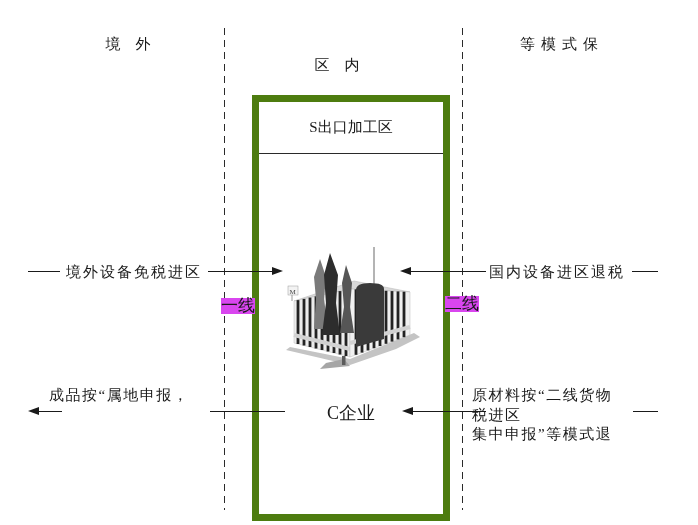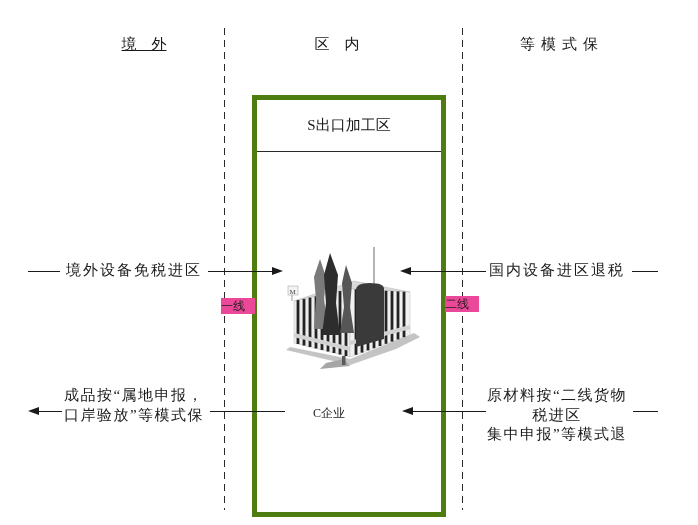--- a/index.html
+++ b/index.html
@@ -11,21 +11,21 @@
   .zone-label{
     position:absolute;top:36px;height:16px;font-size:15px;line-height:16px;
     text-align:center;white-space:nowrap;
   }
   .dashed-line{
     position:absolute;top:28px;width:1px;height:482px;
     background:repeating-linear-gradient(to bottom,#2a2a2a 0 7px,transparent 7px 12px);
   }
   .zone-box{
     position:absolute;left:252px;top:95px;width:184px;height:412px;
-    border:5px solid #4d7c0f;
+    border:7px solid #4d7c0f;
   }
   .zone-box-header-line{
     position:absolute;left:0;top:51px;width:100%;height:1px;background:#2a2a2a;
   }
   .zone-box-title{
     position:absolute;left:0;top:17px;width:100%;text-align:center;
     font-size:15px;line-height:16px;
   }
   .flow-line{position:absolute;height:1px;background:#1a1a1a;}
   .arrow-right{
@@ -33,43 +33,43 @@
     border-top:4px solid transparent;border-bottom:4px solid transparent;
     border-left:11px solid #1a1a1a;
   }
   .arrow-left{
     position:absolute;width:0;height:0;
     border-top:4px solid transparent;border-bottom:4px solid transparent;
     border-right:11px solid #1a1a1a;
   }
   .flow-label{
     position:absolute;font-size:15px;line-height:16px;letter-spacing:2px;
-    text-align:center;white-space:nowrap;font-family:Liberation Mono, monospace;
+    text-align:center;white-space:nowrap;
   }
   .flow-block{
     position:absolute;font-size:15px;line-height:19.5px;letter-spacing:1.5px;
-    text-align:center;
+    text-align:left;
   }
   .gate-label{
-    position:absolute;width:34px;font-size:12px;line-height:16px;
-    text-align:left;background:#ec4899;white-space:nowrap;
+    position:absolute;width:34px;font-size:17px;line-height:16px;
+    text-align:left;background:#d946ef;white-space:nowrap;
   }
   .enterprise-label{
-    position:absolute;left:313px;top:405px;width:62px;text-align:left;
-    font-size:12px;line-height:16px;
+    position:absolute;left:313px;top:405px;width:62px;text-align:right;
+    font-size:18px;line-height:16px;
   }
   .building{position:absolute;left:286px;top:243px;}
 </style>
 </head>
 <body>
 
 <div class="canvas">
 
-  <div class="zone-label" style="left:99px;width:90px;text-decoration:underline;">境　外</div>
-  <div class="zone-label" style="left:292px;width:90px;">区　内</div>
+  <div class="zone-label" style="left:83px;width:90px;">境　外</div>
+  <div class="zone-label" style="left:292px;width:90px;margin-top:21px;">区　内</div>
   <div class="zone-label" style="left:517px;width:90px;letter-spacing:6px;">等模式保</div>
 
   <div class="dashed-line" style="left:224px;"></div>
   <div class="dashed-line" style="left:462px;"></div>
 
   <div class="zone-box">
     <div class="zone-box-title">S出口加工区</div>
     <div class="zone-box-header-line"></div>
   </div>
 
@@ -133,21 +133,20 @@
   <div class="flow-label" style="left:487px;top:264px;width:140px;">国内设备进区退税</div>
   <div class="flow-line" style="left:632px;top:271px;width:26px;"></div>
 
   <div class="gate-label" style="left:221px;top:298px;">一线</div>
   <div class="gate-label" style="left:445px;top:296px;">二线</div>
 
   <div class="arrow-left" style="left:28px;top:407px;"></div>
   <div class="flow-line" style="left:37px;top:411px;width:25px;"></div>
   <div class="flow-block" style="left:49px;top:386px;width:170px;">
     <span style="display:block">成品按“属地申报，</span>
-    <span style="display:block">口岸验放”等模式保</span>
   </div>
   <div class="flow-line" style="left:210px;top:411px;width:75px;"></div>
 
   <div class="enterprise-label">C企业</div>
 
   <div class="arrow-left" style="left:402px;top:407px;"></div>
   <div class="flow-line" style="left:411px;top:411px;width:75px;"></div>
   <div class="flow-block" style="left:472px;top:386px;width:170px;">
     <span style="display:block">原材料按“二线货物</span>
     <span style="display:block">税进区</span>

